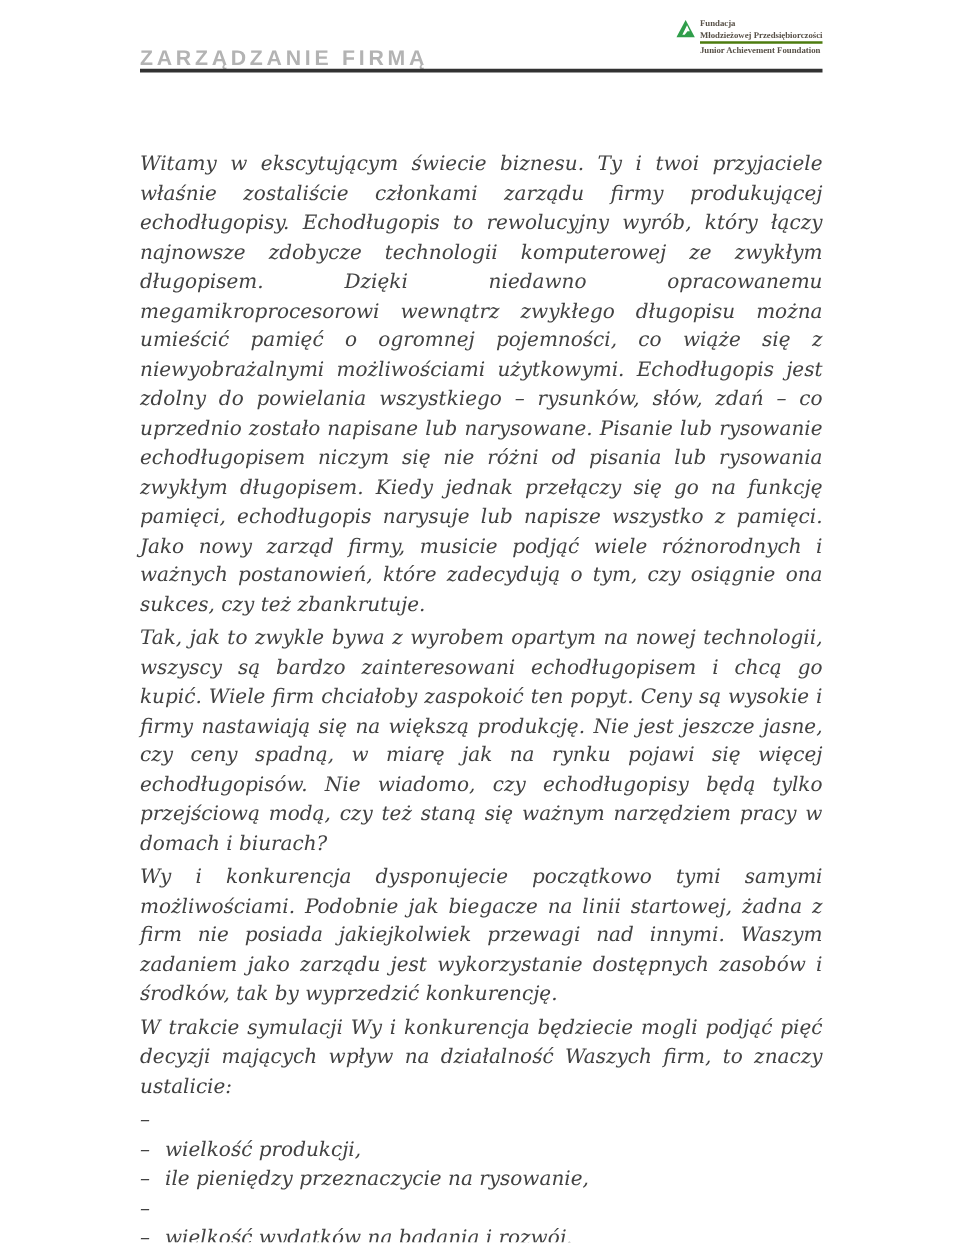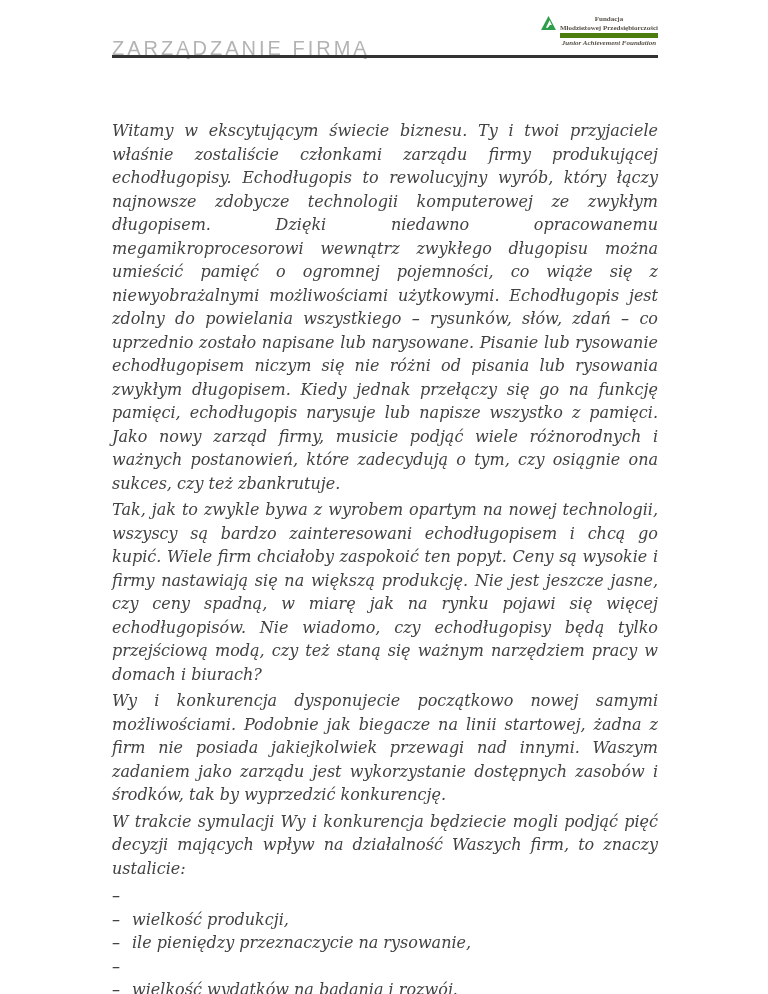--- a/index.html
+++ b/index.html
@@ -11,52 +11,50 @@
     overflow: hidden;
     font-family: "DejaVu Serif", serif;
   }
 
   
   .header { position: absolute; top: 0; left: 112px; width: 546px; height: 60px; }
   .page-title {
     position: absolute;
     top: 37px; left: 0;
     font-family: "Liberation Sans", sans-serif;
-    font-weight: 400;
-    font-size: 20px;
+    font-weight: 700;
+    font-size: 17px;
     letter-spacing: 3px;
     color: #b3b3b3;
     white-space: nowrap;
   }
   .header-rule {
     position: absolute;
     top: 55px; left: 112px; width: 546px;
     border-top: 3px solid #323232;
   }
 
   
   .logo {
     position: absolute;
     top: 15px; right: 0;
     display: flex;
     align-items: flex-start;
     gap: 4px;
-    text-align: center;
   }
   .logo-triangle { width: 15px; height: 14px; margin-top: 1px; }
   .logo-text {
     font-family: "Liberation Serif", serif;
     font-size: 7px;
     line-height: 8.5px;
     color: #575047;
     font-weight: 700;
   }
   .logo-text .en {
-    font-style: italic;
-    border-top: 5px solid #4d7c0f;
+    border-top: 2px solid #4d7c0f;
     padding-top: 1px;
     margin-top: 1px;
   }
 
   
   .doc-body {
     position: absolute;
     top: 119px;
     left: 112px;
     width: 546px;
@@ -93,21 +91,21 @@
         <div class="en">Junior Achievement Foundation</div>
       </div>
     </div>
   </div>
 
   <div class="header-rule"></div>
 
   <div class="doc-body">
     <p>Witamy w ekscytującym świecie biznesu. Ty i twoi przyjaciele właśnie zostaliście członkami zarządu firmy produkującej echodługopisy. Echodługopis to rewolucyjny wyrób, który łączy najnowsze zdobycze technologii komputerowej ze zwykłym długopisem. Dzięki niedawno opracowanemu megamikroprocesorowi wewnątrz zwykłego długopisu można umieścić pamięć o ogromnej pojemności, co wiąże się z niewyobrażalnymi możliwościami użytkowymi. Echodługopis jest zdolny do powielania wszystkiego – rysunków, słów, zdań – co uprzednio zostało napisane lub narysowane. Pisanie lub rysowanie echodługopisem niczym się nie różni od pisania lub rysowania zwykłym długopisem. Kiedy jednak przełączy się go na funkcję pamięci, echodługopis narysuje lub napisze wszystko z pamięci. Jako nowy zarząd firmy, musicie podjąć wiele różnorodnych i ważnych postanowień, które zadecydują o tym, czy osiągnie ona sukces, czy też zbankrutuje.</p>
     <p>Tak, jak to zwykle bywa z wyrobem opartym na nowej technologii, wszyscy są bardzo zainteresowani echodługopisem i chcą go kupić. Wiele firm chciałoby zaspokoić ten popyt. Ceny są wysokie i firmy nastawiają się na większą produkcję. Nie jest jeszcze jasne, czy ceny spadną, w miarę jak na rynku pojawi się więcej echodługopisów. Nie wiadomo, czy echodługopisy będą tylko przejściową modą, czy też staną się ważnym narzędziem pracy w domach i biurach?</p>
-    <p>Wy i konkurencja dysponujecie początkowo nowej samymi możliwościami. Podobnie jak biegacze na linii startowej, żadna z firm nie posiada jakiejkolwiek przewagi nad innymi. Waszym zadaniem jako zarządu jest wykorzystanie dostępnych zasobów i środków, tak by wyprzedzić konkurencję.</p>
+    <p>Wy i konkurencja dysponujecie początkowo tymi samymi możliwościami. Podobnie jak biegacze na linii startowej, żadna z firm nie posiada jakiejkolwiek przewagi nad innymi. Waszym zadaniem jako zarządu jest wykorzystanie dostępnych zasobów i środków, tak by wyprzedzić konkurencję.</p>
     <p>W trakcie symulacji Wy i konkurencja będziecie mogli podjąć pięć decyzji mających wpływ na działalność Waszych firm, to znaczy ustalicie:</p>
 
     <div class="bullet-list">
       <div class="bullet-item">
         <span class="bullet-dash">–</span>
       </div>
       <div class="bullet-item">
         <span class="bullet-dash">–</span>
         <span>wielkość produkcji,</span>
       </div>

